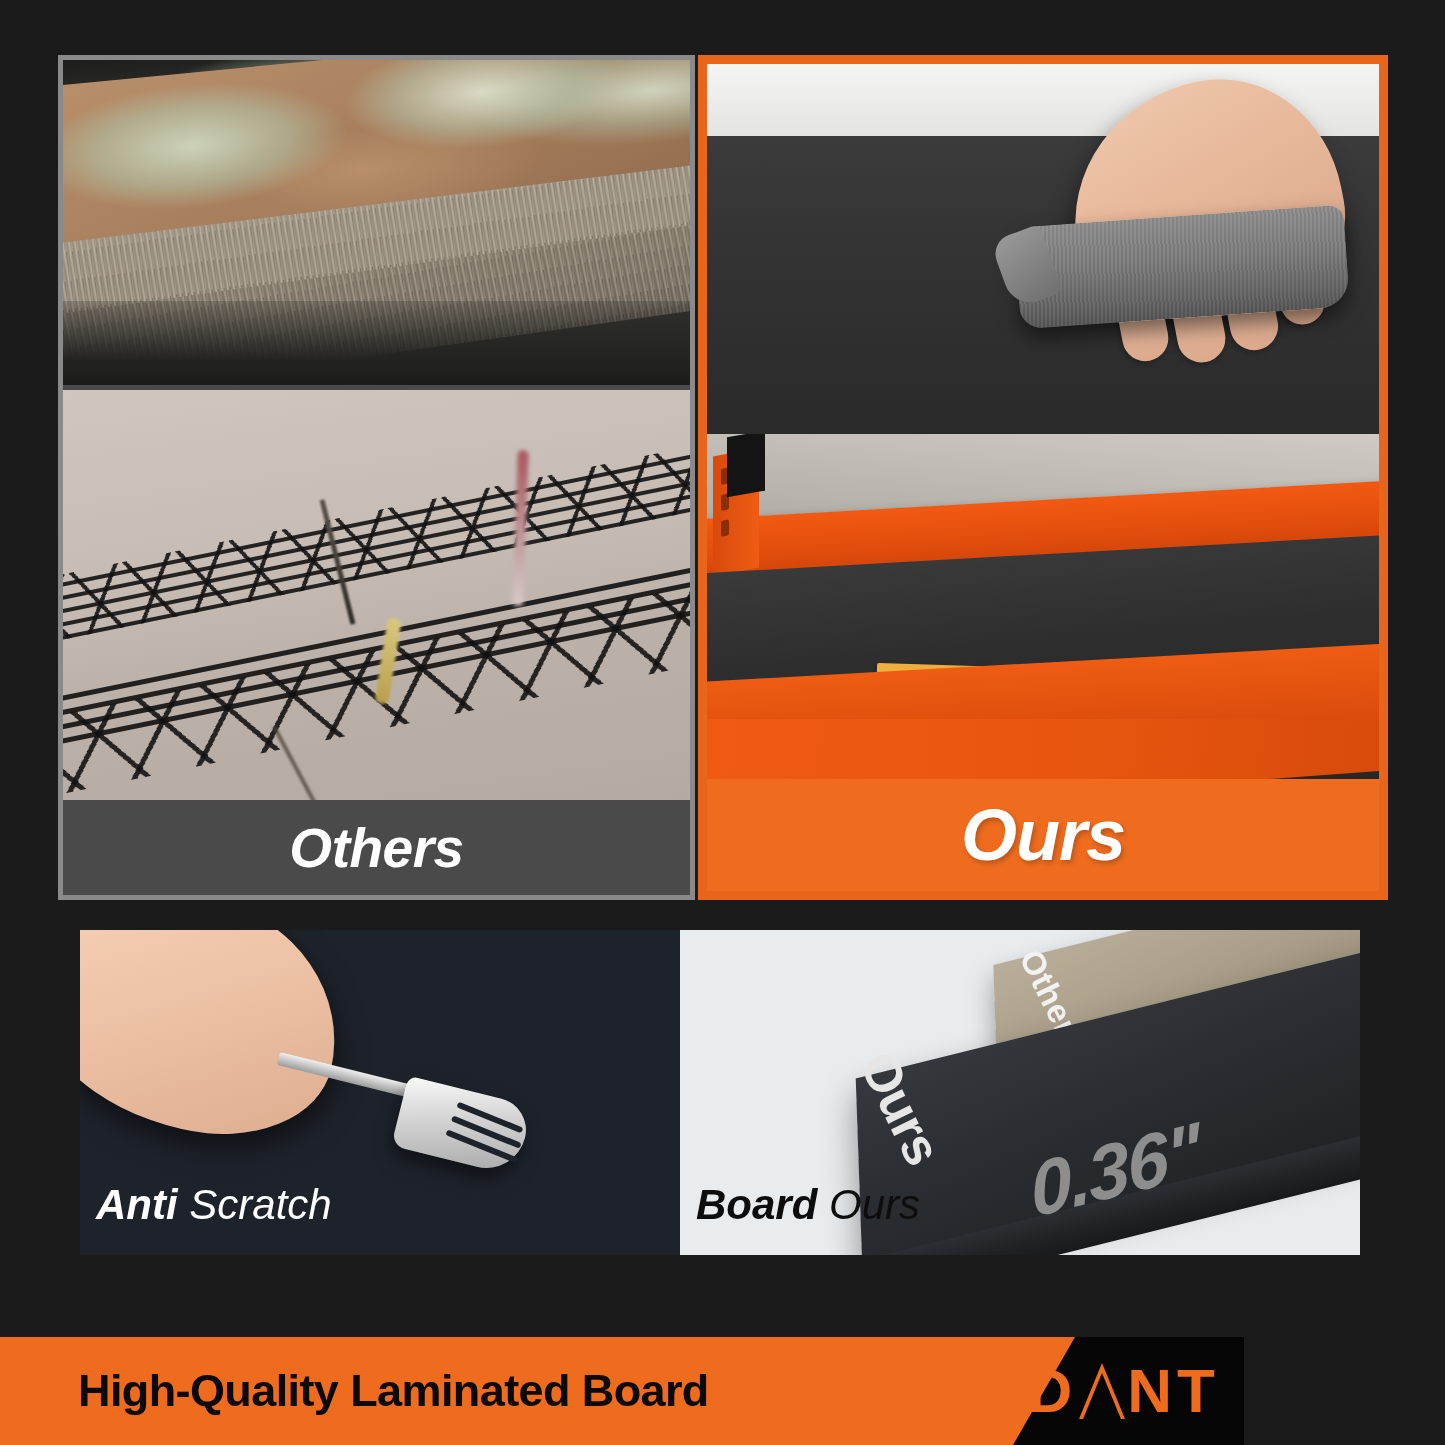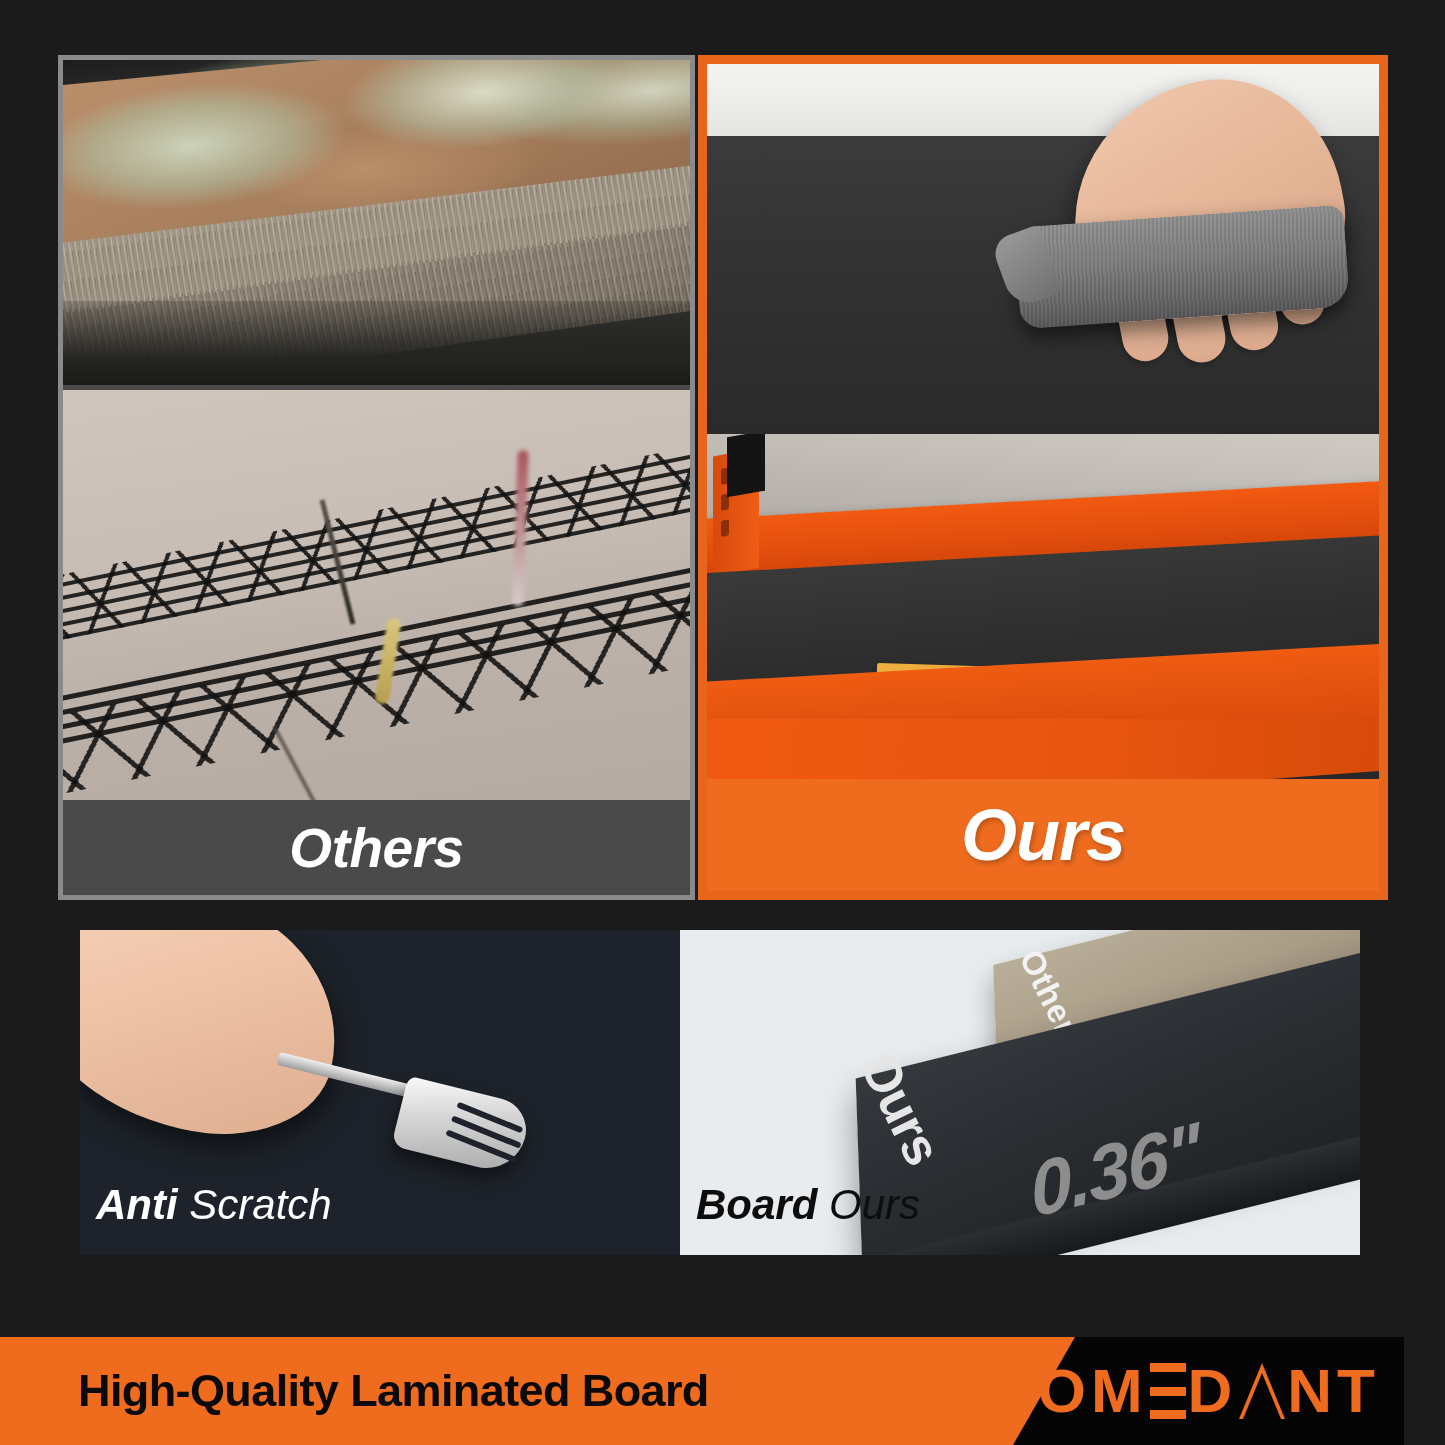--- a/index.html
+++ b/index.html
@@ -263,21 +263,21 @@
     position:absolute; left:162px; top:148px; color:#e6e6e6; font-size:52px; font-weight:bold;
     transform:rotate(64deg); letter-spacing:-1px;
   }
   .thick-num{
     position:absolute; left:348px; top:196px; color:#8d8d8d; font-size:76px; font-weight:bold;
     font-style:italic; transform:rotate(-14deg) skewX(-8deg); letter-spacing:-2px;
   }
   .f-label-dark{ color:#0d0d0d; }
 
   
-  .footer{ position:absolute; left:0; bottom:0; width:1404px; height:108px; background:#050505; overflow:hidden; }
+  .footer{ position:absolute; left:0; bottom:0; width:1244px; height:108px; background:#050505; overflow:hidden; }
   .footer-orange{
     position:absolute; left:0; top:0; height:108px; width:1075px;
     background:#ef6c1f;
     clip-path:polygon(0 0, 100% 0, calc(100% - 62px) 100%, 0 100%);
   }
   .footer-tagline{
     position:absolute; left:78px; top:50%; transform:translateY(-50%);
     font-size:45px; font-weight:bold; color:#0a0a0a; letter-spacing:-.6px;
     white-space:nowrap;
   }

